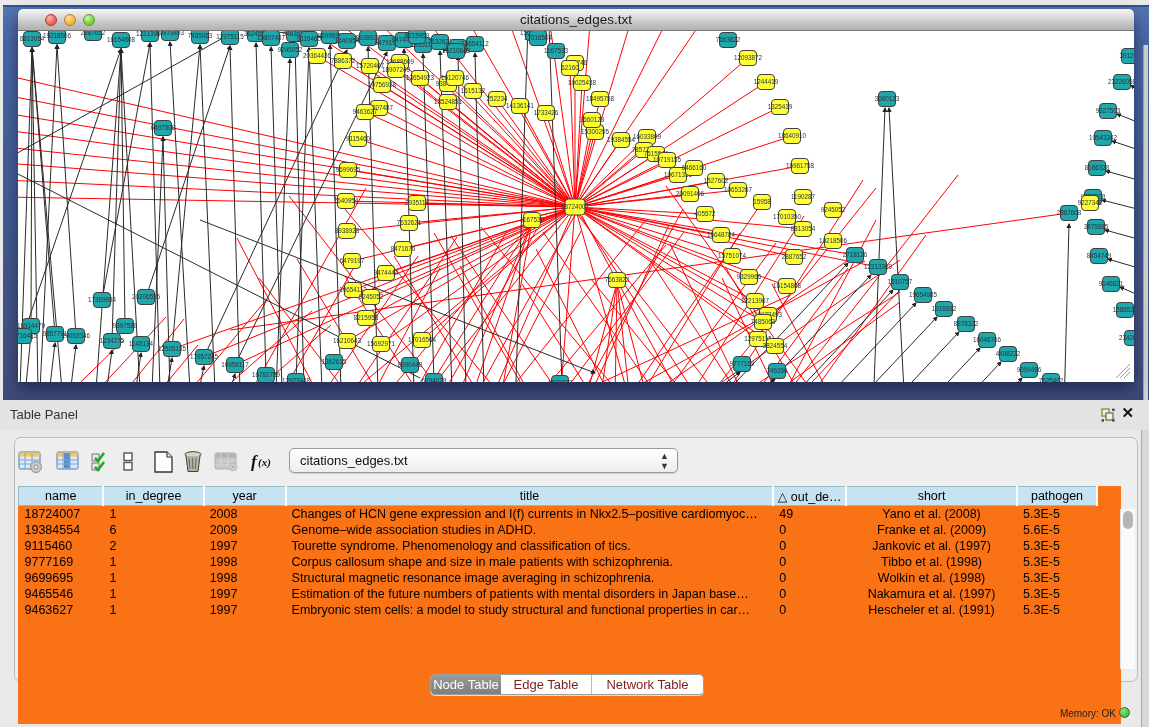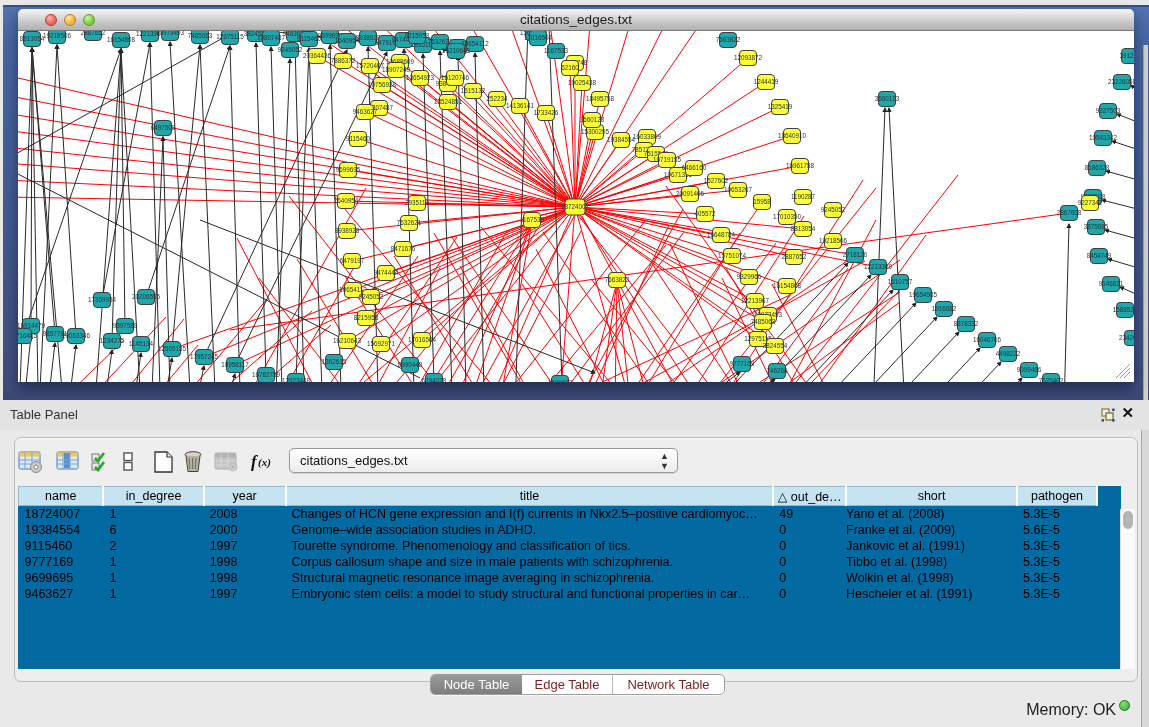--- a/index.html
+++ b/index.html
@@ -19,38 +19,38 @@
  border-bottom:1px solid #d0d0d0}
 #tph .t{position:absolute;left:10px;top:7px;font-size:13px;color:#333}
 #panel{position:absolute;left:0;top:430px;width:1149px;height:297px;background:#e9e9e9}
 #box{position:absolute;left:14px;top:7px;width:1124px;height:245px;background:#eee;
  border:1px solid #bbb;border-radius:7px;box-shadow:inset 0 1px 0 #f8f8f8}
 #tools{position:absolute;left:1px;top:11px;width:270px;height:26px}
 #combo{position:absolute;left:274px;top:10px;width:389px;height:25px;border:1px solid #9a9a9a;
  border-radius:5px;background:linear-gradient(#fff,#ececec);box-shadow:0 1px 1px rgba(0,0,0,.12);
  font-size:13px;color:#111;line-height:23px;padding-left:10px}
 #combo .arr{position:absolute;right:8px;top:2px;font-size:9px;color:#333;line-height:10px}
-#tblwrap{position:absolute;left:3px;top:48px;width:1103px;height:183px;background:#0369a1;overflow:hidden}
+#tblwrap{position:absolute;left:3px;top:48px;width:1103px;height:238px;background:#f97316;overflow:hidden}
 table{border-collapse:collapse;table-layout:fixed;width:1080px;font-size:12.5px;color:#000}
 thead td{background:#c6e3f2;border:1px solid #9db7c2;border-left:2px solid #fff;
  border-right:2px solid #fff;text-align:center;height:19px;font-size:12.5px;padding:0}
 thead td:first-child{border-left:1px solid #9db7c2}
 tbody td{height:16px;padding:0 0 0 6px;white-space:nowrap;overflow:hidden}
 td.c1{width:84px}td.c2{width:99px}td.c3{width:81px}td.c4{width:482px}
 td.c5{width:72px}td.c6{width:169px}td.c7{width:79px}
-tbody td.c6{text-align:left;padding:0}
+tbody td.c6{text-align:center;padding:0}
 #vsb{position:absolute;right:2px;top:71px;width:15px;height:160px;background:#fafafa;
  border-left:1px solid #e0e0e0}
 #vsb .th{position:absolute;left:2px;top:2px;width:10px;height:18px;border-radius:5px;background:#b5b5b5}
 #tabs{position:absolute;left:415px;top:236px;height:21px;display:flex;border:1px solid #9e9e9e;
  border-radius:5px;overflow:hidden;background:#fff;font-size:13px;box-shadow:0 1px 0 rgba(255,255,255,.7)}
-#tabs div{line-height:20px;color:#7f1d1d;text-align:center}#tabs .w1{width:91px}#tabs .w2{width:90px}#tabs .w3{width:111px}
+#tabs div{line-height:20px;color:#7f1d1d;text-align:center}#tabs .w1{width:70px}#tabs .w2{width:90px}#tabs .w3{width:111px}
 #tabs .sel{background:linear-gradient(#9a9a9a,#7e7e7e);color:#fff}
 #tabs .sep{width:1px;padding:0;background:#bbb}
-#mem{position:absolute;right:33px;bottom:8px;font-size:16px;color:#222}
+#mem{position:absolute;right:33px;bottom:8px;font-size:10px;color:#222}
 #mem .dot{position:absolute;right:-14px;top:-1px;width:11px;height:11px;border-radius:50%;
  background:radial-gradient(circle at 35% 30%,#8be07c,#2fae2f);border:1px solid #1d7a1d}
 #rdiv{position:absolute;right:0px;top:430px;width:8px;height:297px;background:#d8d8d8;
  border-left:1px solid #a9a9a9}
 #rdiv2{position:absolute;right:1px;top:45px;width:5px;height:355px;background:#cfcfcf;border-left:1px solid #98a4bd}
 </style></head><body>
 <div id="root">
  <div id="desk">
       <div class="topline"></div>
     </div>
@@ -697,51 +697,60 @@
                 <td class="c2">1</td>
                 <td class="c3">2008</td>
                 <td class="c4">Changes of HCN gene expression and I(f) currents in Nkx2.5–positive cardiomyoc…</td>
                 <td class="c5">49</td>
                 <td class="c6">Yano et al. (2008)</td>
                 <td class="c7">5.3E-5</td>
               </tr>
 <tr>
                 <td class="c1">19384554</td>
                 <td class="c2">6</td>
-                <td class="c3">2000</td>
+                <td class="c3">2009</td>
                 <td class="c4">Genome–wide association studies in ADHD.</td>
                 <td class="c5">0</td>
                 <td class="c6">Franke et al. (2009)</td>
                 <td class="c7">5.6E-5</td>
               </tr>
 <tr>
                 <td class="c1">9115460</td>
                 <td class="c2">2</td>
                 <td class="c3">1997</td>
                 <td class="c4">Tourette syndrome. Phenomenology and classification of tics.</td>
                 <td class="c5">0</td>
-                <td class="c6">Jankovic et al. (1991)</td>
+                <td class="c6">Jankovic et al. (1997)</td>
                 <td class="c7">5.3E-5</td>
               </tr>
 <tr>
                 <td class="c1">9777169</td>
                 <td class="c2">1</td>
                 <td class="c3">1998</td>
                 <td class="c4">Corpus callosum shape and size in male patients with schizophrenia.</td>
                 <td class="c5">0</td>
                 <td class="c6">Tibbo et al. (1998)</td>
                 <td class="c7">5.3E-5</td>
               </tr>
 <tr>
                 <td class="c1">9699695</td>
                 <td class="c2">1</td>
                 <td class="c3">1998</td>
                 <td class="c4">Structural magnetic resonance image averaging in schizophrenia.</td>
                 <td class="c5">0</td>
                 <td class="c6">Wolkin et al. (1998)</td>
+                <td class="c7">5.3E-5</td>
+              </tr>
+<tr>
+                <td class="c1">9465546</td>
+                <td class="c2">1</td>
+                <td class="c3">1997</td>
+                <td class="c4">Estimation of the future numbers of patients with mental disorders in Japan base…</td>
+                <td class="c5">0</td>
+                <td class="c6">Nakamura et al. (1997)</td>
                 <td class="c7">5.3E-5</td>
               </tr>
 <tr>
                 <td class="c1">9463627</td>
                 <td class="c2">1</td>
                 <td class="c3">1997</td>
                 <td class="c4">Embryonic stem cells: a model to study structural and functional properties in car…</td>
                 <td class="c5">0</td>
                 <td class="c6">Hescheler et al. (1991)</td>
                 <td class="c7">5.3E-5</td>

